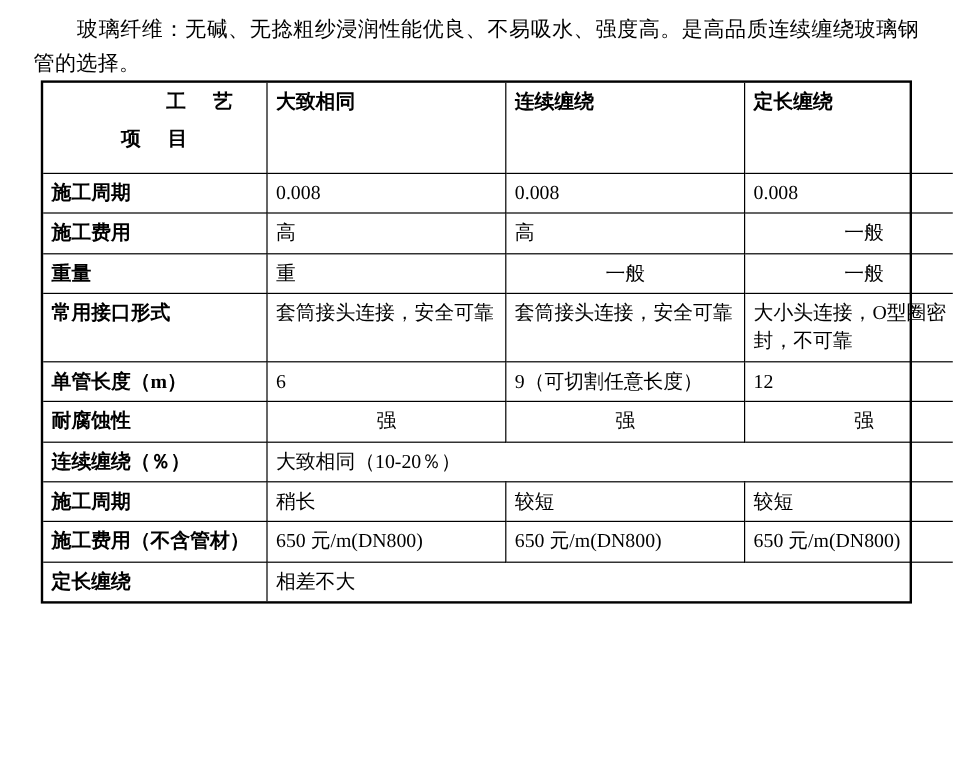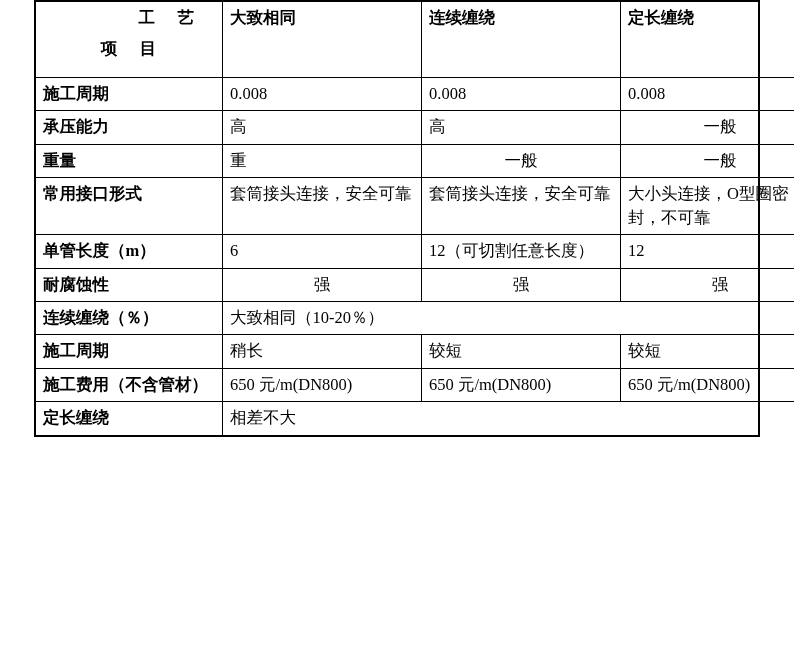--- a/index.html
+++ b/index.html
@@ -106,20 +106,21 @@
     padding-top: 26px;
   }
   .bold { font-weight: bold; }
   .center { text-align: center; }
 </style>
 </head>
 <body>
 
 <div class="page">
 
+  <p class="para"><span class="indent"></span><span>玻璃纤维：无碱、无捻粗纱浸润性能优良、不易吸水、强度高。是高品质连续缠绕玻璃钢管的选择。</span></p>
 
 
   <div class="outer-frame">
     <table class="cmp">
       <tbody>
         <tr class="head">
           <td class="col-label hdr-cell">
             <span class="hdr-craft">工　艺</span>
             <span class="hdr-item">项　目</span>
           </td>
@@ -129,21 +130,21 @@
         </tr>
 
         <tr>
           <td class="col-label bold">施工周期</td>
           <td class="col-data">0.008</td>
           <td class="col-data">0.008</td>
           <td class="col-data">0.008</td>
         </tr>
 
         <tr>
-          <td class="col-label bold">承压能力</td>
+          <td class="col-label bold">施工费用</td>
           <td class="col-data">高</td>
           <td class="col-data">高</td>
           <td class="col-data center">一般</td>
         </tr>
 
         <tr>
           <td class="col-label bold">重量</td>
           <td class="col-data">重</td>
           <td class="col-data center">一般</td>
           <td class="col-data center">一般</td>
@@ -152,21 +153,21 @@
         <tr>
           <td class="col-label bold">常用接口形式</td>
           <td class="col-data">套筒接头连接，安全可靠</td>
           <td class="col-data">套筒接头连接，安全可靠</td>
           <td class="col-data">大小头连接，O型圈密封，不可靠</td>
         </tr>
 
         <tr>
           <td class="col-label bold">单管长度（m）</td>
           <td class="col-data">6</td>
-          <td class="col-data">12（可切割任意长度）</td>
+          <td class="col-data">9（可切割任意长度）</td>
           <td class="col-data">12</td>
         </tr>
 
         <tr>
           <td class="col-label bold">耐腐蚀性</td>
           <td class="col-data center">强</td>
           <td class="col-data center">强</td>
           <td class="col-data center">强</td>
         </tr>
 

